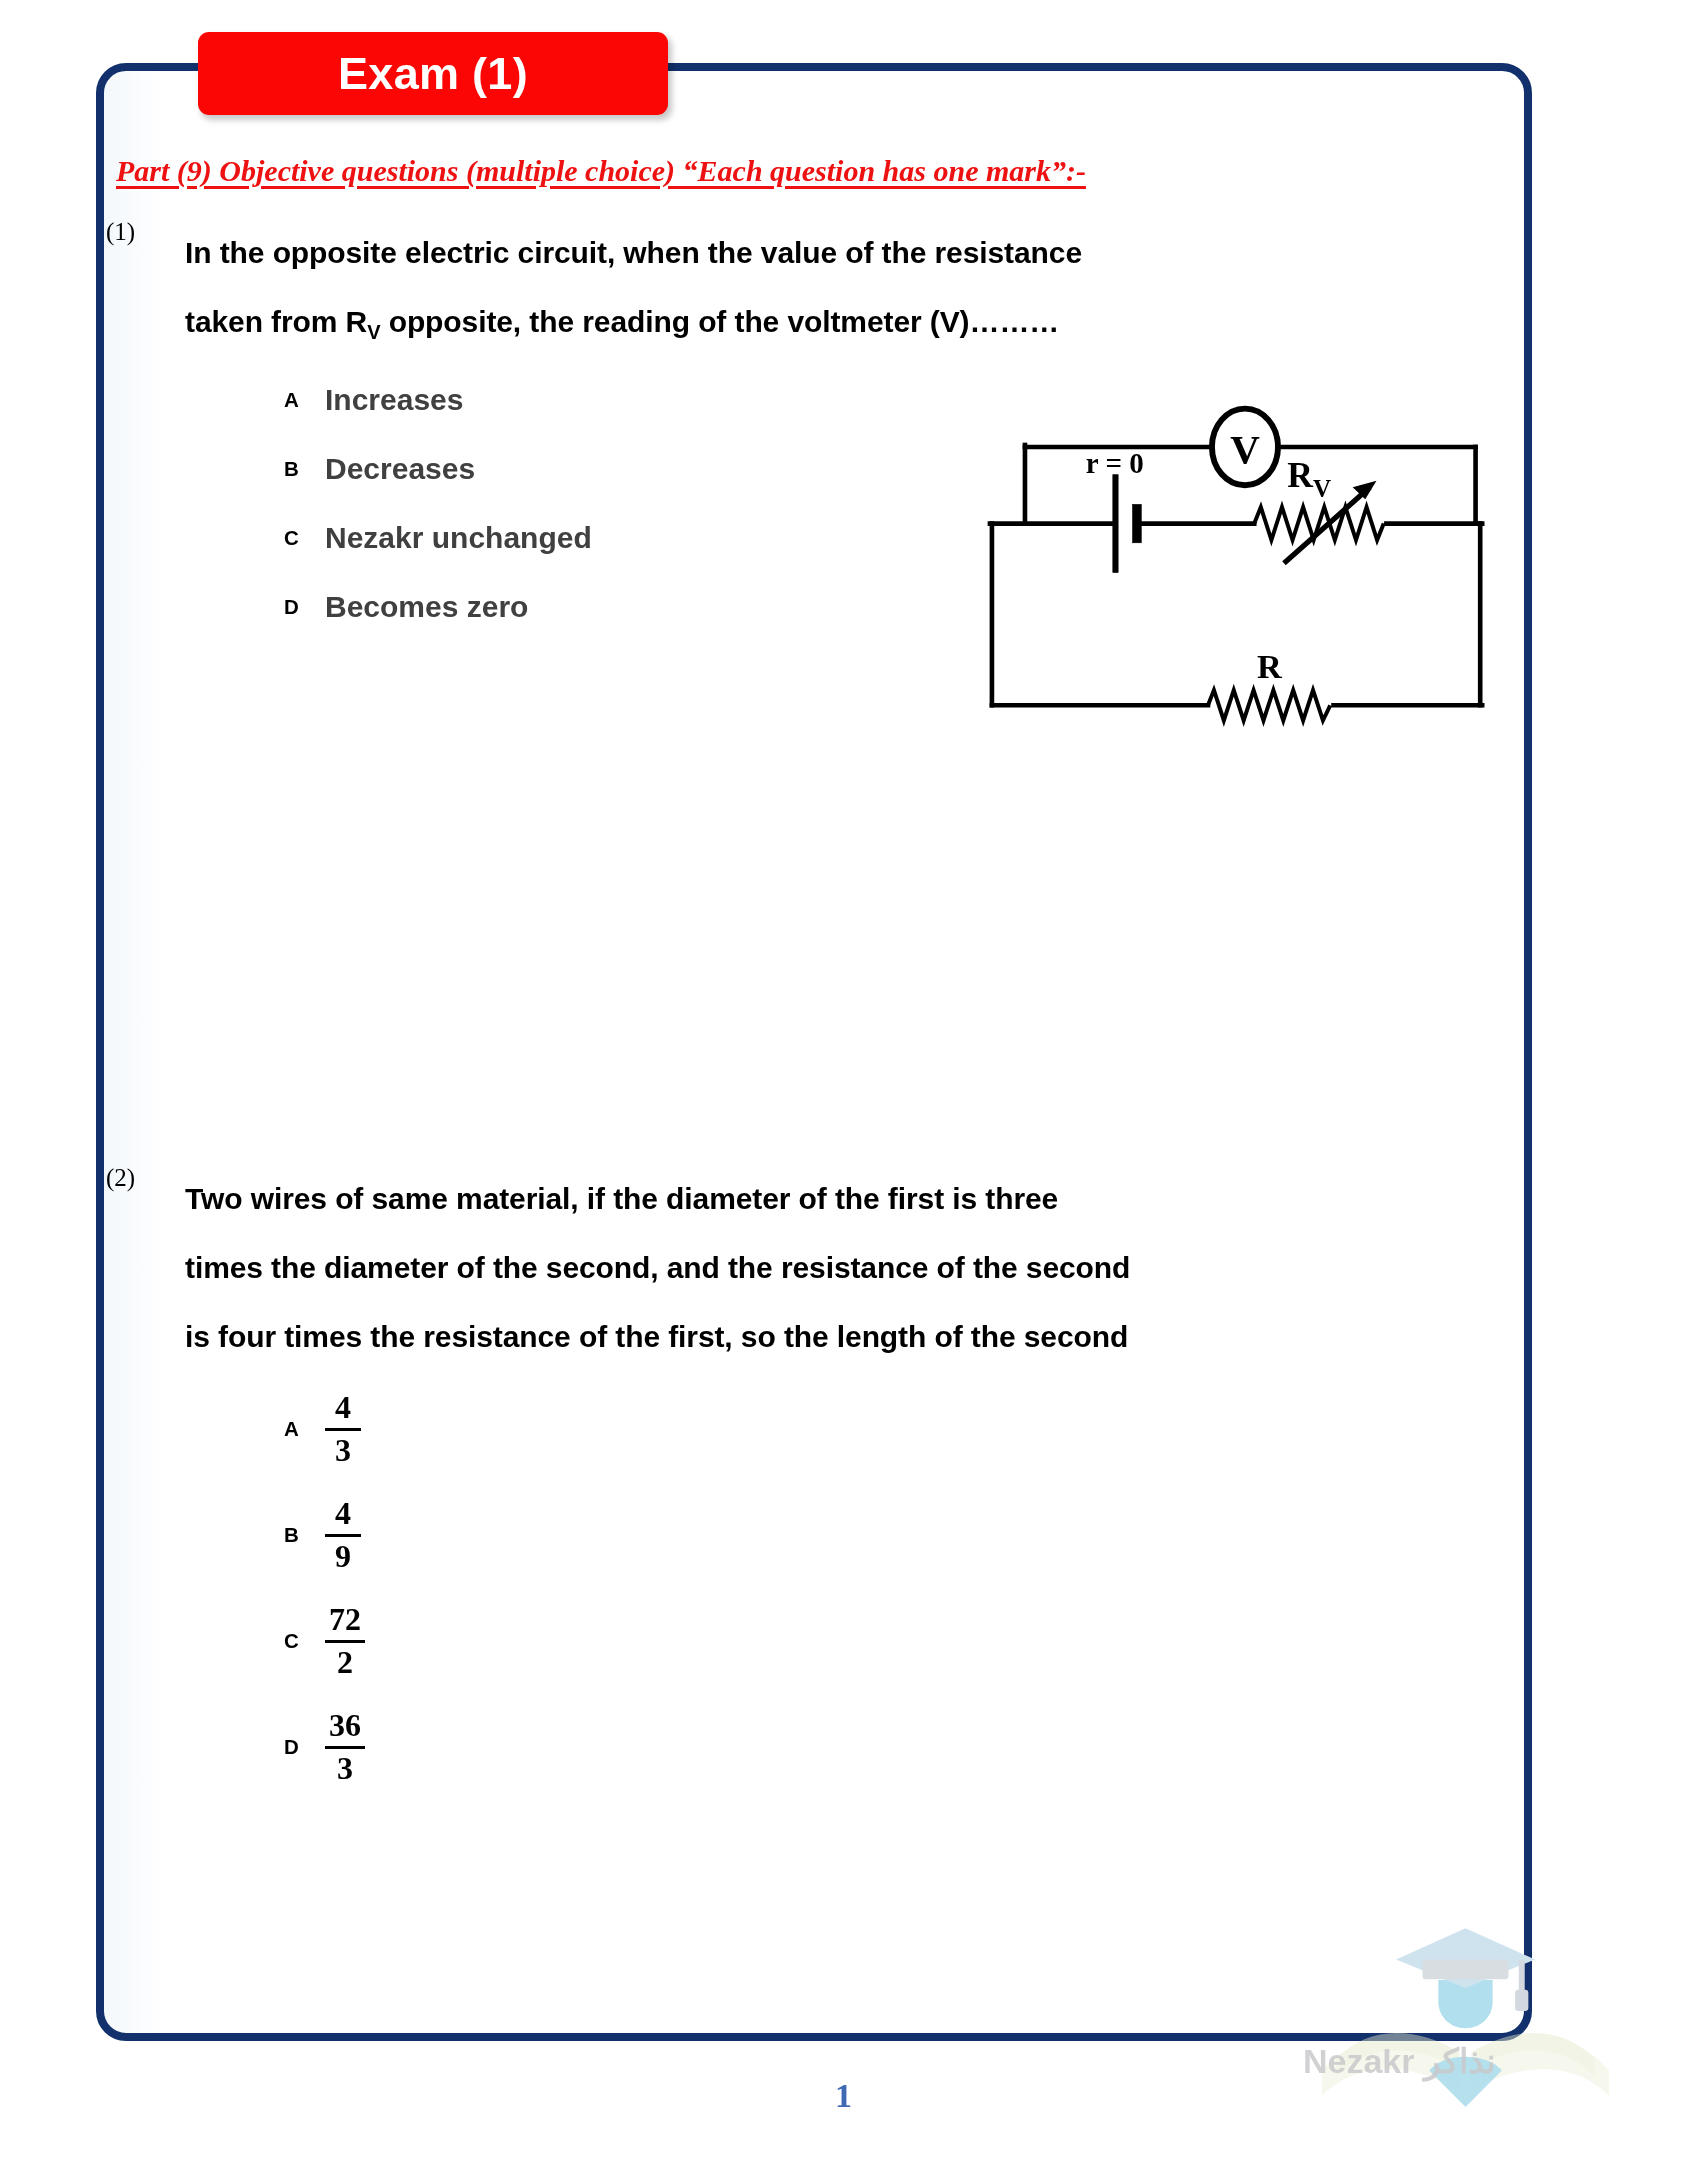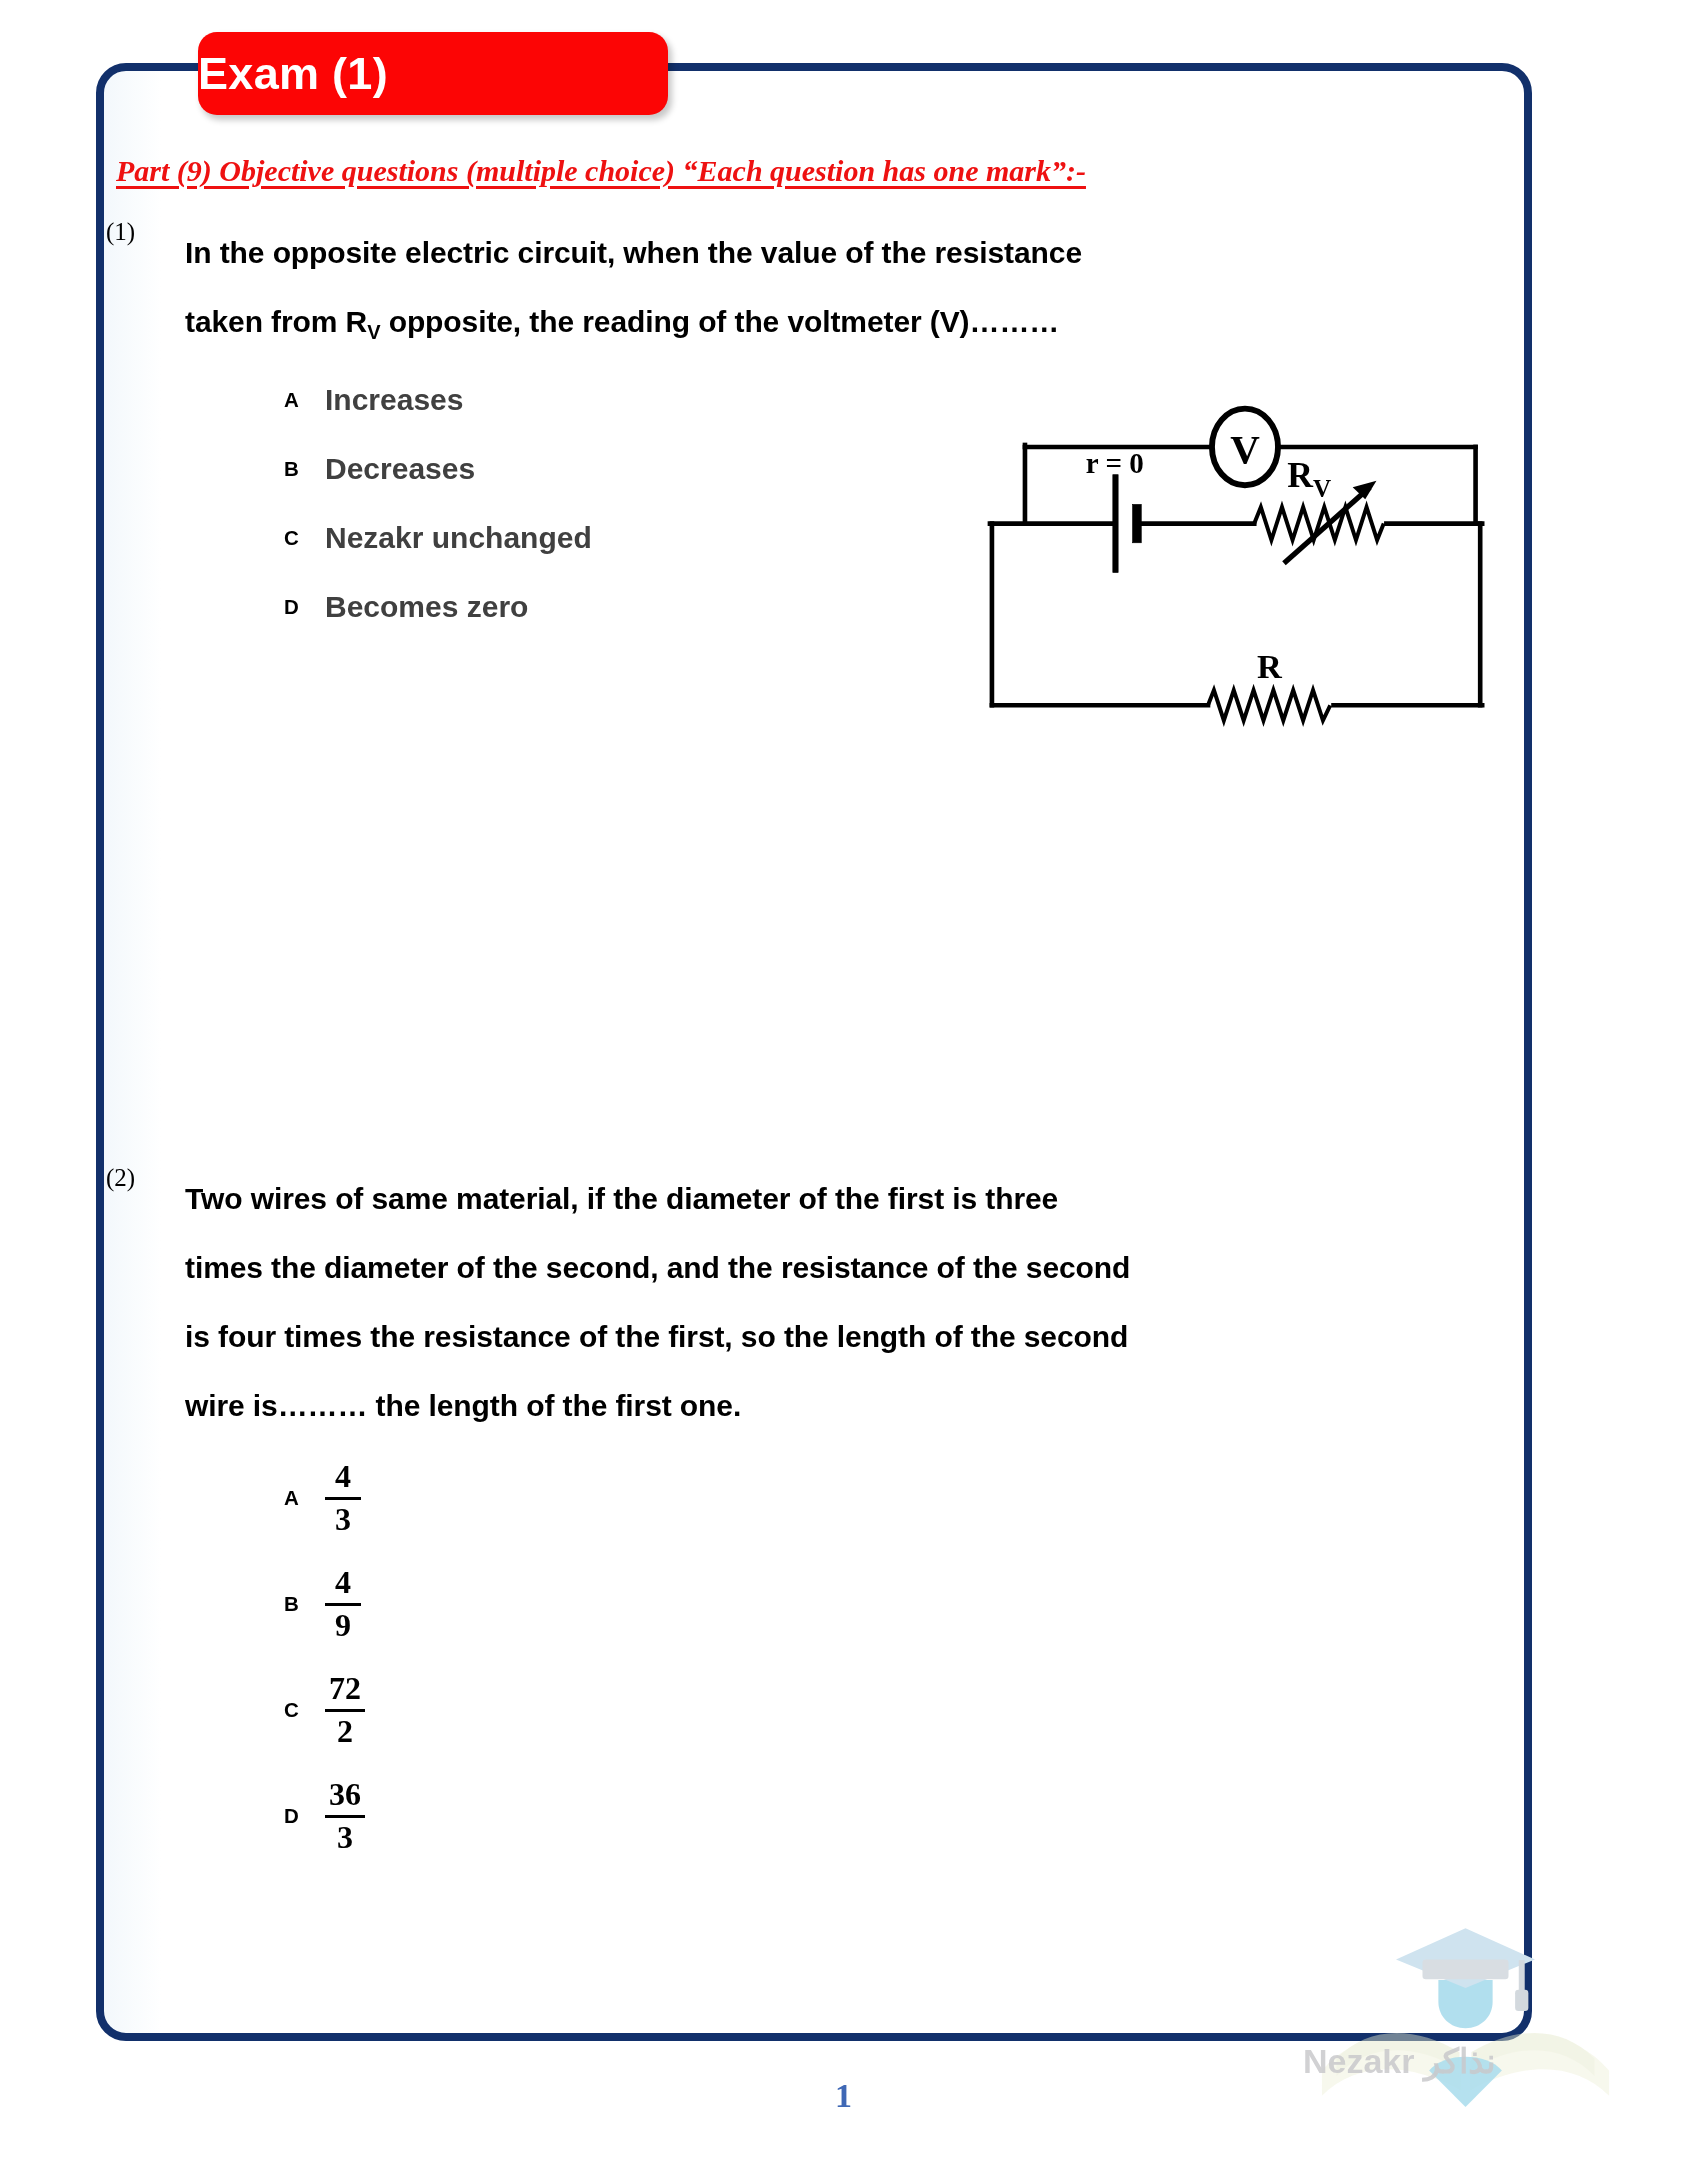--- a/index.html
+++ b/index.html
@@ -30,23 +30,23 @@
     border-radius: 30px;
     background: linear-gradient(to right, #f3f8fc 0%, #ffffff 4%, #ffffff 100%);
   }
 
   
   #exam-banner {
     position: absolute;
     left: 198px; top: 32px;
     width: 470px; height: 83px;
     background: #fc0505;
-    border-radius: 19px;
+    border-radius: 11px;
     box-shadow: 3.3px 4.6px 6px rgba(0,0,0,0.22);
-    display: flex; align-items: center; 
+    display: flex; align-items: center; justify-content: center;
     z-index: 5;
   }
   #exam-banner .label {
     color: #ffffff;
     font-family: "Liberation Sans", sans-serif;
     font-weight: bold;
     font-size: 45px;
     letter-spacing: 0.3px;
     white-space: nowrap;
   }
@@ -273,21 +273,20 @@
       <text x="478" y="470" text-anchor="middle" font-family="Liberation Serif, serif" font-size="52" font-weight="bold" fill="#000">R</text>
     </svg>
   </div>
 
   <div class="question" style="top:1164px;">
     <div class="q-num">(2)</div>
     <div class="q-body">
       <div class="q-text">Two wires of same material, if the diameter of the first is three</div>
       <div class="q-text">times the diameter of the second, and the resistance of the second</div>
       <div class="q-text">is four times the resistance of the first, so the length of the second</div>
-      <div class="q-text">wire is……… the length of the first one.</div>
 
       <div class="options">
         <div class="opt-row frac">
           <span class="opt-letter">A</span>
           <span class="frac-box">
             <span class="frac-num">4</span>
             <span class="frac-bar"></span>
             <span class="frac-den">3</span>
           </span>
         </div>

